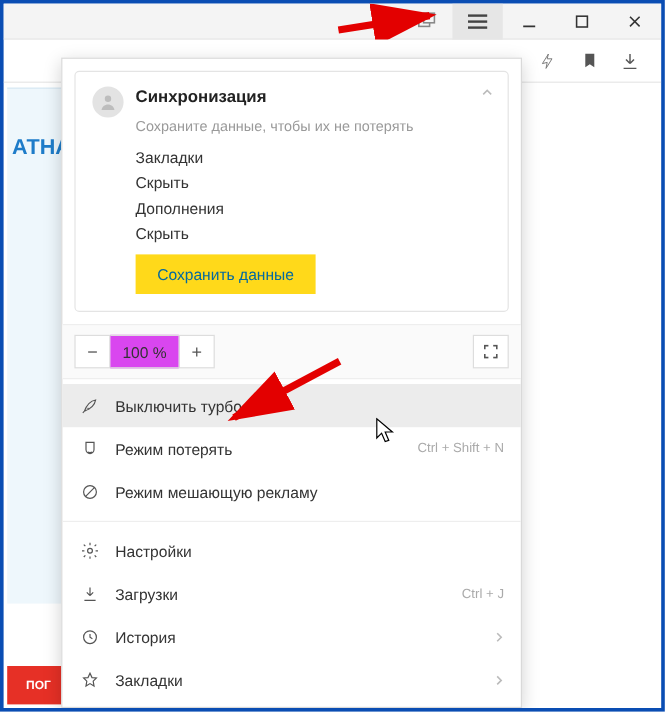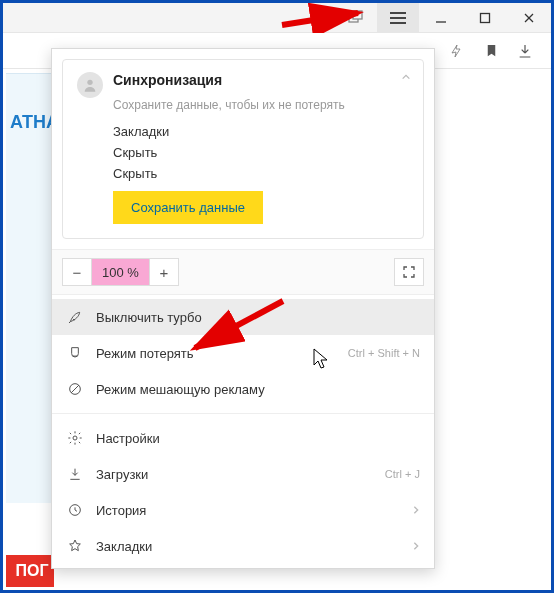--- a/index.html
+++ b/index.html
@@ -8,35 +8,35 @@
   .titlebar { height: 30px; background: #f4f4f4; display:flex; align-items:center; justify-content:flex-end; border-bottom:1px solid #e6e6e6; }
   .winbtn { width: 44px; height: 30px; display:flex; align-items:center; justify-content:center; color:#444; }
   .winbtn svg { width:12px; height:12px; }
   .hamburger { width:42px; height:30px; display:flex; align-items:center; justify-content:center; background:#e6e6e6; }
   .hamburger-lines { width:16px; display:flex; flex-direction:column; gap:3px; }
   .hamburger-lines span { height:2px; background:#444; display:block; }
   .tabstub { width:42px; height:30px; display:flex; align-items:center; justify-content:center; color:#666; }
   .toolbar2 { height:36px; display:flex; align-items:center; justify-content:flex-end; gap:18px; padding:0 18px; border-bottom:1px solid #e6e6e6; }
   .toolbar2 .ico { color:#555; }
   .bg-left { position:absolute; top:70px; left:3px; width:60px; color:#1e7cc9; font-weight:bold; font-size:18px; padding:38px 4px; background:#eef7fc; height:430px; overflow:hidden; border-top:1px solid #d7e8f3; }
-  .red-block { position:absolute; left:3px; bottom:3px; width:48px; height:32px; background:#e63026; color:#fff; font-size:16px; font-weight:bold; display:flex; align-items:center; justify-content:center; padding-left:4px; overflow:hidden; }
+  .red-block { position:absolute; left:3px; bottom:3px; width:48px; height:32px; background:#e63026; color:#fff; font-size:10px; font-weight:bold; display:flex; align-items:center; justify-content:center; padding-left:4px; overflow:hidden; }
   .menu { position:absolute; top:45px; left:48px; width:384px; background:#fff; border:1px solid #d9d9d9; box-shadow:0 4px 14px rgba(0,0,0,.18); }
   .sync-card { margin:10px; padding:12px 14px 14px 14px; border:1px solid #e4e4e4; border-radius:4px; position:relative; }
   .sync-head { display:flex; gap:10px; }
   .avatar { width:26px; height:26px; border-radius:50%; background:#e3e3e3; display:flex; align-items:center; justify-content:center; color:#aaa; flex-shrink:0; }
   .sync-title { font-size:14px; color:#222; font-weight:600; }
   .sync-sub { font-size:12px; color:#9a9a9a; margin-top:10px; }
   .sync-collapse { position:absolute; top:12px; right:12px; color:#bbb; font-size:12px; }
   .sync-links { margin:12px 0 10px 36px; display:flex; flex-direction:column; gap:6px; }
   .sync-links span { font-size:13px; color:#333; }
   .save-btn { margin-left:36px; background:#ffd91a; border:none; padding:9px 18px; font-size:13px; color:#0369a1; cursor:pointer; }
   .zoom-row { display:flex; align-items:center; justify-content:space-between; padding:8px 10px; border-top:1px solid #eee; border-bottom:1px solid #eee; background:#fafafa; }
   .zoom-ctrl { display:flex; align-items:center; gap:0; }
   .zbtn { width:30px; height:28px; border:1px solid #ddd; background:#fff; display:flex; align-items:center; justify-content:center; font-size:15px; color:#555; }
-  .zval { height:28px; padding:0 10px; border-top:1px solid #ddd; border-bottom:1px solid #ddd; display:flex; align-items:center; font-size:13px; color:#333; background:#f9a8d4; }
+  .zval { height:28px; padding:0 10px; border-top:1px solid #ddd; border-bottom:1px solid #ddd; display:flex; align-items:center; font-size:13px; color:#333; background:#d946ef; }
   .fsbtn { width:30px; height:28px; border:1px solid #ddd; background:#fff; display:flex; align-items:center; justify-content:center; }
   .section { padding:4px 0; }
   .mitem { display:flex; align-items:center; gap:12px; padding:9px 14px; font-size:13px; color:#333; position:relative; }
   .mitem.hover { background:#ececec; }
   .mitem .micon { width:18px; height:18px; display:flex; align-items:center; justify-content:center; color:#666; flex-shrink:0; }
   .mitem .shortcut { margin-left:auto; font-size:11px; color:#aaa; }
   .mitem .chev { margin-left:auto; color:#bbb; font-size:12px; }
   .divider { height:1px; background:#eee; margin:2px 0; }
   .arrow { position:absolute; pointer-events:none; }
   .cursor { position:absolute; top:345px; left:310px; }
@@ -116,20 +116,21 @@
             </svg>
         </div>
         <div>
           <div class="sync-title">Синхронизация</div>
           <div class="sync-sub">Сохраните данные, чтобы их не потерять</div>
         </div>
       </div>
       <div class="sync-links">
         <span>Закладки</span>
         <span>Скрыть</span>
+        <span>Дополнения</span>
         <span>Скрыть</span>
       </div>
       <button class="save-btn">Сохранить данные</button>
     </div>
 
     <div class="zoom-row">
       <div class="zoom-ctrl">
         <div class="zbtn">−</div>
         <div class="zval">100 %</div>
         <div class="zbtn">+</div>

